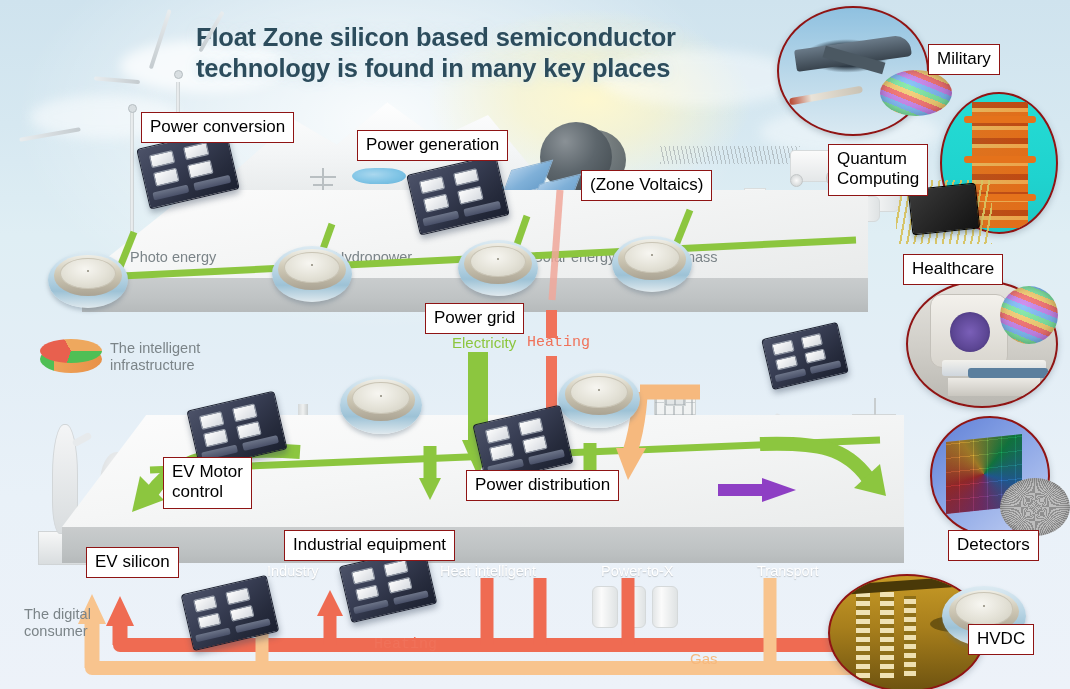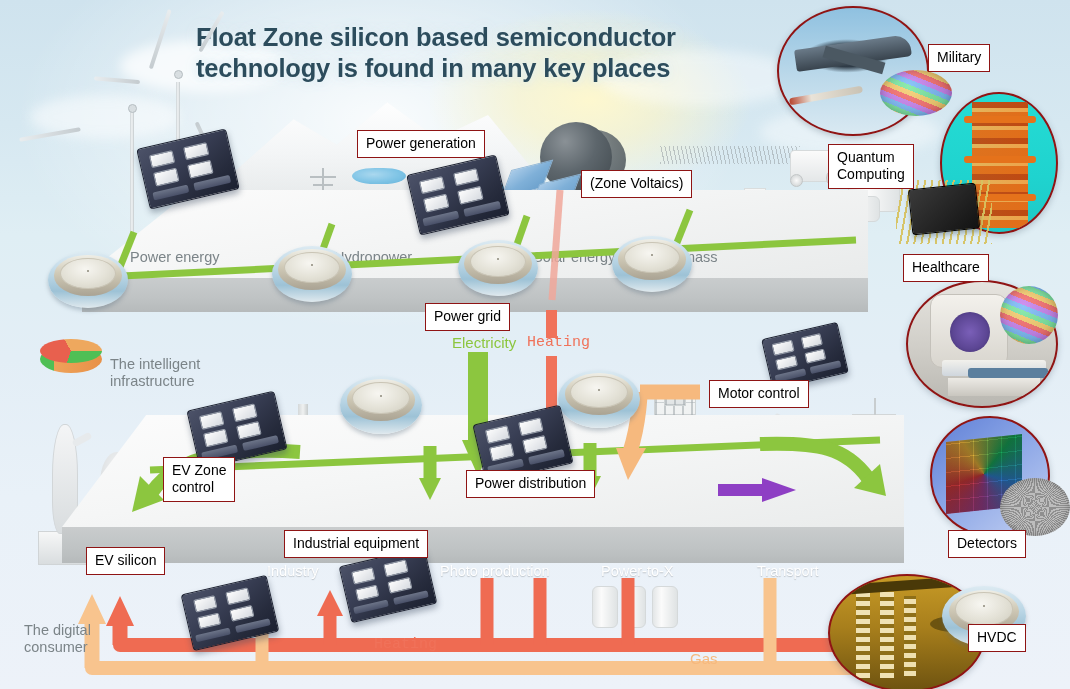--- a/index.html
+++ b/index.html
@@ -207,27 +207,27 @@
   }
   .dest-label{
     position:absolute; font-size:14.5px; color:#ffffff; white-space:nowrap;
     text-shadow:0 1px 1px rgba(130,138,142,.45);
   }
   .flow-label{ position:absolute; font-size:15px; white-space:nowrap; }
   .fl-elec{ color:#8cc63f; }
   .fl-heat{ color:#f0725a;font-family:Liberation Mono, monospace; }
   .fl-gas { color:#f6b97e; }
   .side-note{
-    position:absolute; font-size:14.5px; color:#7b8488; line-height:1.18;margin-top:16px;
+    position:absolute; font-size:14.5px; color:#7b8488; line-height:1.18;
   }
 
   
   .callout{
     position:absolute; background:#ffffff; border:1.6px solid #8f1414;
-    color:#000; font-size:14px; line-height:1.2;
+    color:#000; font-size:17px; line-height:1.2;
     padding:4px 8px 5px 8px; white-space:pre-line; z-index:40;
     font-family:"Liberation Sans", sans-serif;
   }
 
   
   .inset{
     position:absolute; border-radius:50%; overflow:hidden;
     border:2.2px solid #8f1414; z-index:30;
     box-shadow:0 2px 6px rgba(70,90,105,.3);
   }
@@ -296,21 +296,21 @@
   <div class="tank" style="left:840px;top:196px;width:40px;height:26px;"></div>
   <div class="bld" style="left:760px;top:200px;width:64px;height:24px;"></div>
   <div class="tower-lattice" style="left:700px;top:206px;width:140px;height:18px;"></div>
   <div class="bld" style="left:744px;top:188px;width:22px;height:24px;"></div>
 
   <div class="slab" id="upper-platform">
     <div class="top"></div>
       <div class="side"></div>
   </div>
 
-  <div class="src-label" style="left:130px;top:249px;">Power energy</div>
+  <div class="src-label" style="left:130px;top:249px;">Photo energy</div>
   <div class="src-label" style="left:334px;top:249px;">Hydropower</div>
   <div class="src-label" style="left:533px;top:249px;">Solar energy</div>
   <div class="src-label" style="left:662px;top:249px;">Biomass</div>
 
   <div style="position:absolute;left:38px;top:531px;width:58px;height:34px;background:linear-gradient(180deg,#f6f7f7,#d9dddf);border:1px solid #d0d4d6;"></div>
   <div class="person" style="left:52px;top:424px;width:26px;height:110px;"></div>
   <div style="position:absolute;left:72px;top:436px;width:20px;height:7px;border-radius:4px;background:#e7eaec;transform:rotate(-28deg);"></div>
 
   <div style="position:absolute;left:100px;top:452px;width:34px;height:62px;background:radial-gradient(ellipse at 50% 40%,#f4f5f6,#d5d9db);border-radius:50% 50% 40% 40%;"></div>
   <div class="roof" style="left:98px;top:478px;"></div>
@@ -359,21 +359,21 @@
   <div class="ship" style="left:846px;top:432px;width:58px;height:96px;border-radius:6px 6px 40% 18px;"></div>
   <div class="ship" style="left:852px;top:414px;width:44px;height:24px;"></div>
   <div style="position:absolute;left:874px;top:398px;width:2px;height:18px;background:#c8cdcf;"></div>
 
   <div class="slab" id="lower-platform">
     <div class="top"></div>
       <div class="side"></div>
   </div>
 
   <div class="dest-label" style="left:267px;top:563px;">Industry</div>
-  <div class="dest-label" style="left:440px;top:563px;">Photo production</div>
+  <div class="dest-label" style="left:440px;top:563px;">Heat intelligent</div>
   <div class="dest-label" style="left:601px;top:563px;">Power-to-X</div>
   <div class="dest-label" style="left:757px;top:563px;">Transport</div>
 
   <svg class="flow" viewBox="0 0 1070 689">
     <defs>
       <marker id="ahG" markerWidth="6" markerHeight="6" refX="3" refY="3" orient="auto">
         <path d="M0,0 L6,3 L0,6 Z" fill="#8cc63f"></path>
       </marker>
     </defs>
 
@@ -604,29 +604,29 @@
 
   <div class="inset" style="left:828px;top:574px;width:158px;height:118px;
     background:linear-gradient(180deg,#c79a26 0%,#a87f1c 45%,#6e5310 100%);">
     <div style="position:absolute;left:26px;top:12px;width:14px;height:90px;background:repeating-linear-gradient(0deg,#f0e2b4 0 5px,#8e6f18 5px 9px);"></div>
     <div style="position:absolute;left:50px;top:16px;width:14px;height:86px;background:repeating-linear-gradient(0deg,#f0e2b4 0 5px,#8e6f18 5px 9px);"></div>
     <div style="position:absolute;left:74px;top:20px;width:12px;height:80px;background:repeating-linear-gradient(0deg,#efe0b0 0 5px,#8e6f18 5px 9px);"></div>
     <div style="position:absolute;left:6px;top:4px;width:150px;height:10px;background:#4a3908;transform:rotate(-4deg);"></div>
     <div style="position:absolute;left:100px;top:40px;width:52px;height:16px;border-radius:50%;background:#6d5410;"></div>
   </div>
 
+  <div class="callout" style="left:141px;top:112px;">Power conversion</div>
   <div class="callout" style="left:357px;top:130px;">Power generation</div>
   <div class="callout" style="left:581px;top:170px;">(Zone Voltaics)</div>
   <div class="callout" style="left:425px;top:303px;">Power grid</div>
-  <div class="callout" style="left:163px;top:457px;">EV Zone
+  <div class="callout" style="left:163px;top:457px;">EV Motor
 control</div>
   <div class="callout" style="left:86px;top:547px;">EV silicon</div>
   <div class="callout" style="left:284px;top:530px;">Industrial equipment</div>
   <div class="callout" style="left:466px;top:470px;">Power distribution</div>
-  <div class="callout" style="left:709px;top:380px;">Motor control</div>
   <div class="callout" style="left:928px;top:44px;z-index:45;">Military</div>
   <div class="callout" style="left:903px;top:254px;z-index:45;">Healthcare</div>
   <div class="callout" style="left:828px;top:144px;z-index:45;">Quantum
 Computing</div>
   <div class="callout" style="left:948px;top:530px;z-index:45;">Detectors</div>
   <div class="callout" style="left:968px;top:624px;z-index:45;">HVDC</div>
 
 </div>
 
 </body></html>

